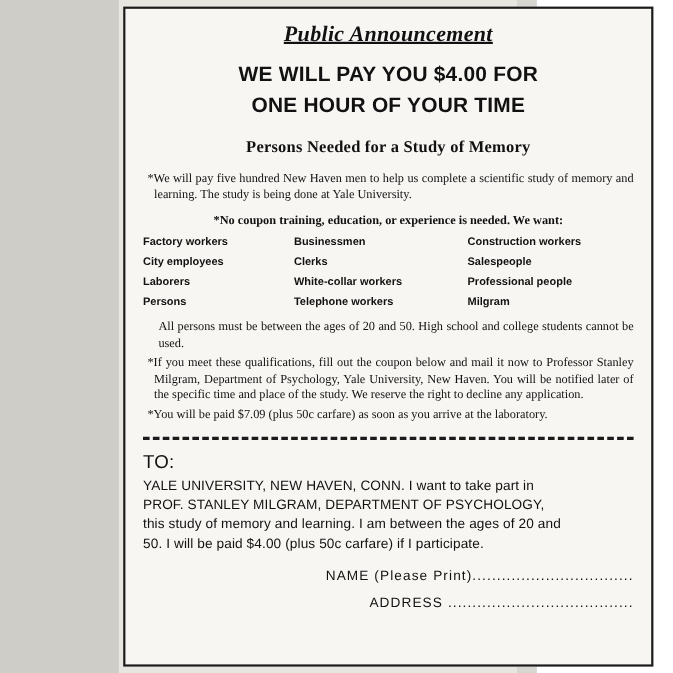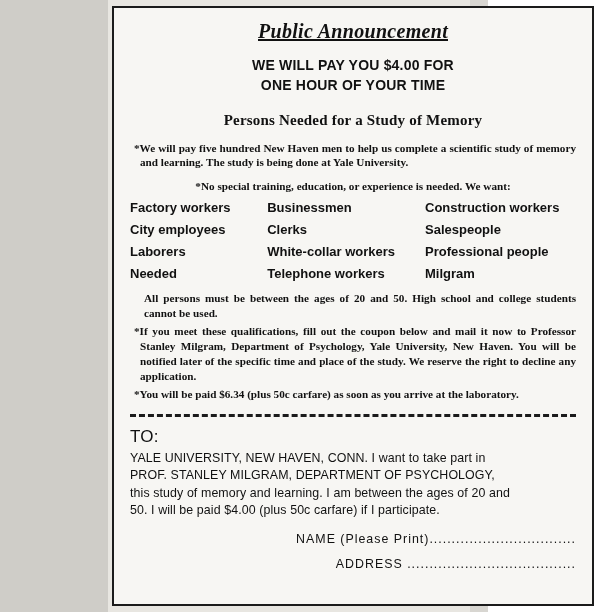--- a/index.html
+++ b/index.html
@@ -55,40 +55,40 @@
     font-weight: bold;
     font-size: 20px;
     text-decoration: underline;
     letter-spacing: 0.3px;
     margin: 4px 0 12px 0;
   }
   .headline {
     text-align: center;
     font-family: "Liberation Sans", sans-serif;
     font-weight: bold;
-    font-size: 14px;
+    font-size: 19px;
     line-height: 1.45;
     letter-spacing: 0.2px;
     margin: 0 0 16px 0;
   }
   .subhead {
     text-align: center;
     font-family: "Liberation Serif", serif;
     font-weight: bold;
     font-size: 15px;
     letter-spacing: 0.2px;
     margin: 0 0 12px 0;
   }
   .body-para {
     font-family: "Liberation Serif", serif;
     font-size: 11.2px;
     line-height: 1.33;
     text-align: justify;
     margin: 0 0 3px 0;
-    font-weight: bold;
+    font-weight: normal;
   }
   .body-para.pad {
     padding-left: 10px;
     text-indent: -6px;
   }
   .noindent {
     padding-left: 14px;
     text-indent: 0;
   }
   .jobs-head {
@@ -96,21 +96,21 @@
     font-size: 11.2px;
     font-weight: bold;
     text-align: center;
     margin: 10px 0 8px 0;
   }
   .jobs-grid {
     display: grid;
     grid-template-columns: 1fr 1.15fr 1.1fr;
     row-gap: 7px;
     font-family: "Liberation Sans", sans-serif;
-    font-size: 13px;
+    font-size: 10px;
     font-weight: bold;
     margin: 0 0 10px 0;
   }
   .jobs-grid div { white-space: nowrap; }
   .para-block {
     margin-top: 8px;
   }
   .dashed {
     border: 0;
     border-top: 3px dashed #1b1b1b;
@@ -155,41 +155,41 @@
 
     <div class="headline">
       <div>WE WILL PAY YOU $4.00 FOR</div>
       <div>ONE HOUR OF YOUR TIME</div>
     </div>
 
     <div class="subhead">Persons Needed for a Study of Memory</div>
 
     <p class="body-para pad">*We will pay five hundred New Haven men to help us complete a scientific study of memory and learning. The study is being done at Yale University.</p>
 
-    <div class="jobs-head">*No special training, education, or experience is needed. We want:</div>
+    <div class="jobs-head">*No coupon training, education, or experience is needed. We want:</div>
 
     <div class="jobs-grid">
       <div>Factory workers</div>
       <div>Businessmen</div>
       <div>Construction workers</div>
       <div>City employees</div>
       <div>Clerks</div>
       <div>Salespeople</div>
       <div>Laborers</div>
       <div>White-collar workers</div>
       <div>Professional people</div>
-      <div>Needed</div>
+      <div>Persons</div>
       <div>Telephone workers</div>
       <div>Milgram</div>
     </div>
 
     <div class="para-block">
       <p class="body-para noindent">All persons must be between the ages of 20 and 50. High school and college students cannot be used.</p>
       <p class="body-para pad">*If you meet these qualifications, fill out the coupon below and mail it now to Professor Stanley Milgram, Department of Psychology, Yale University, New Haven. You will be notified later of the specific time and place of the study. We reserve the right to decline any application.</p>
-      <p class="body-para pad">*You will be paid $6.34 (plus 50c carfare) as soon as you arrive at the laboratory.</p>
+      <p class="body-para pad">*You will be paid $7.09 (plus 50c carfare) as soon as you arrive at the laboratory.</p>
     </div>
 
     <hr class="dashed">
 
     <div class="coupon">
       <div class="to">TO:</div>
       <div class="addr">
         <div>YALE UNIVERSITY, NEW HAVEN, CONN. I want to take part in</div>
         <div>PROF. STANLEY MILGRAM, DEPARTMENT OF PSYCHOLOGY,</div>
         <div>this study of memory and learning. I am between the ages of 20 and</div>

